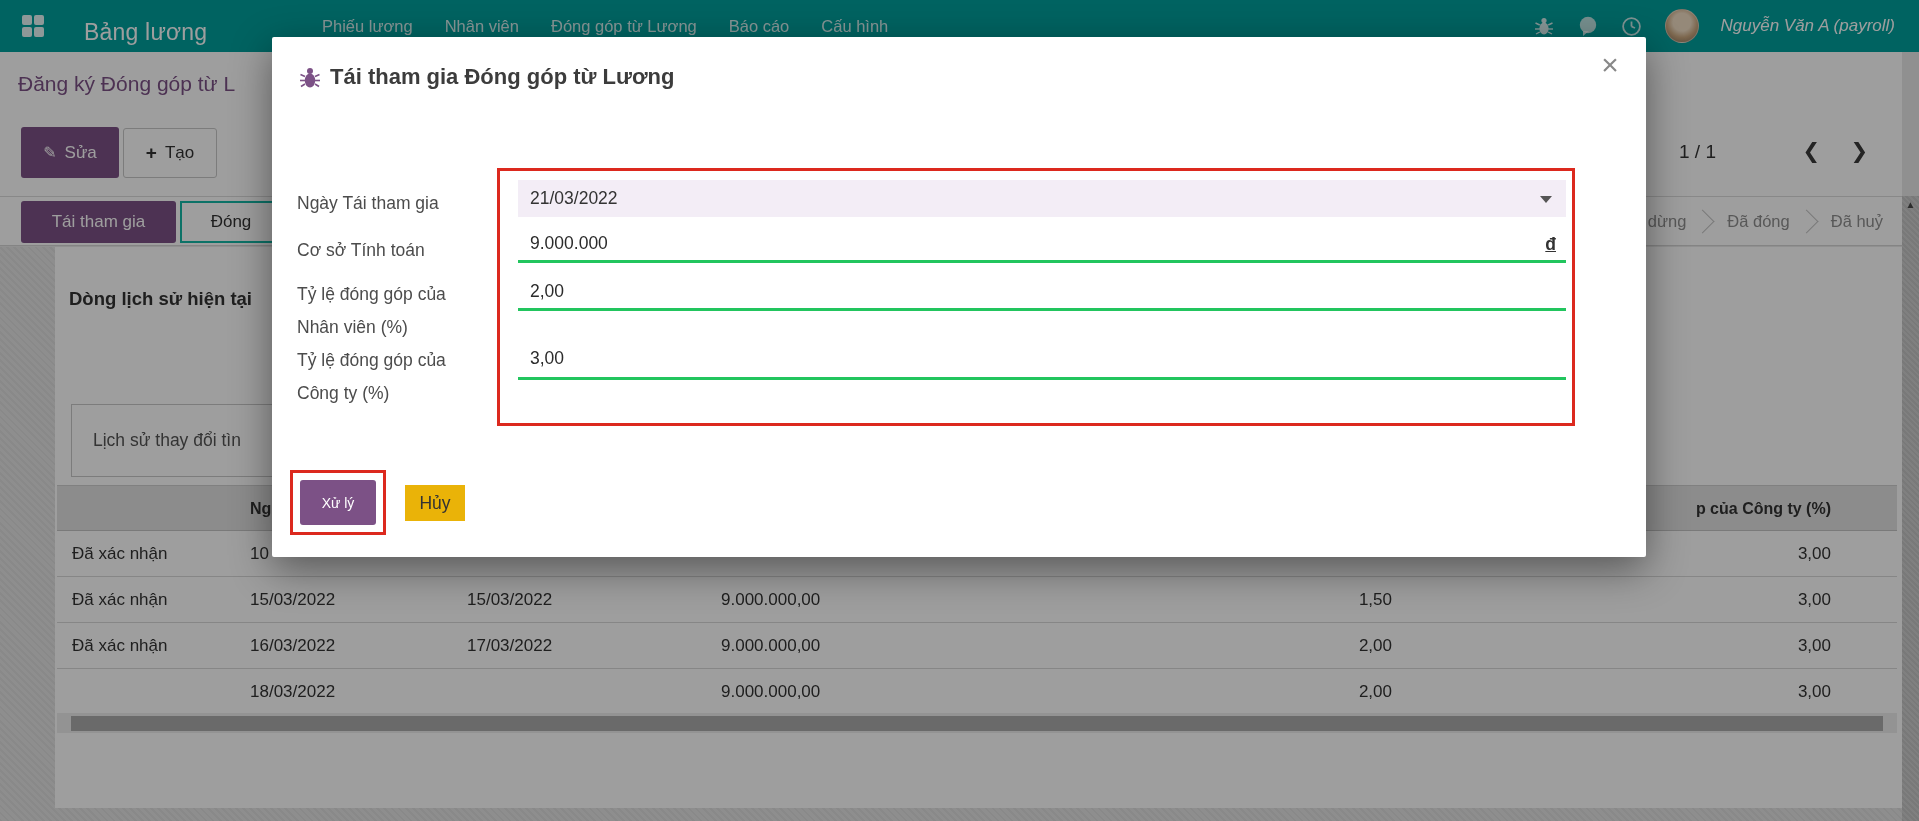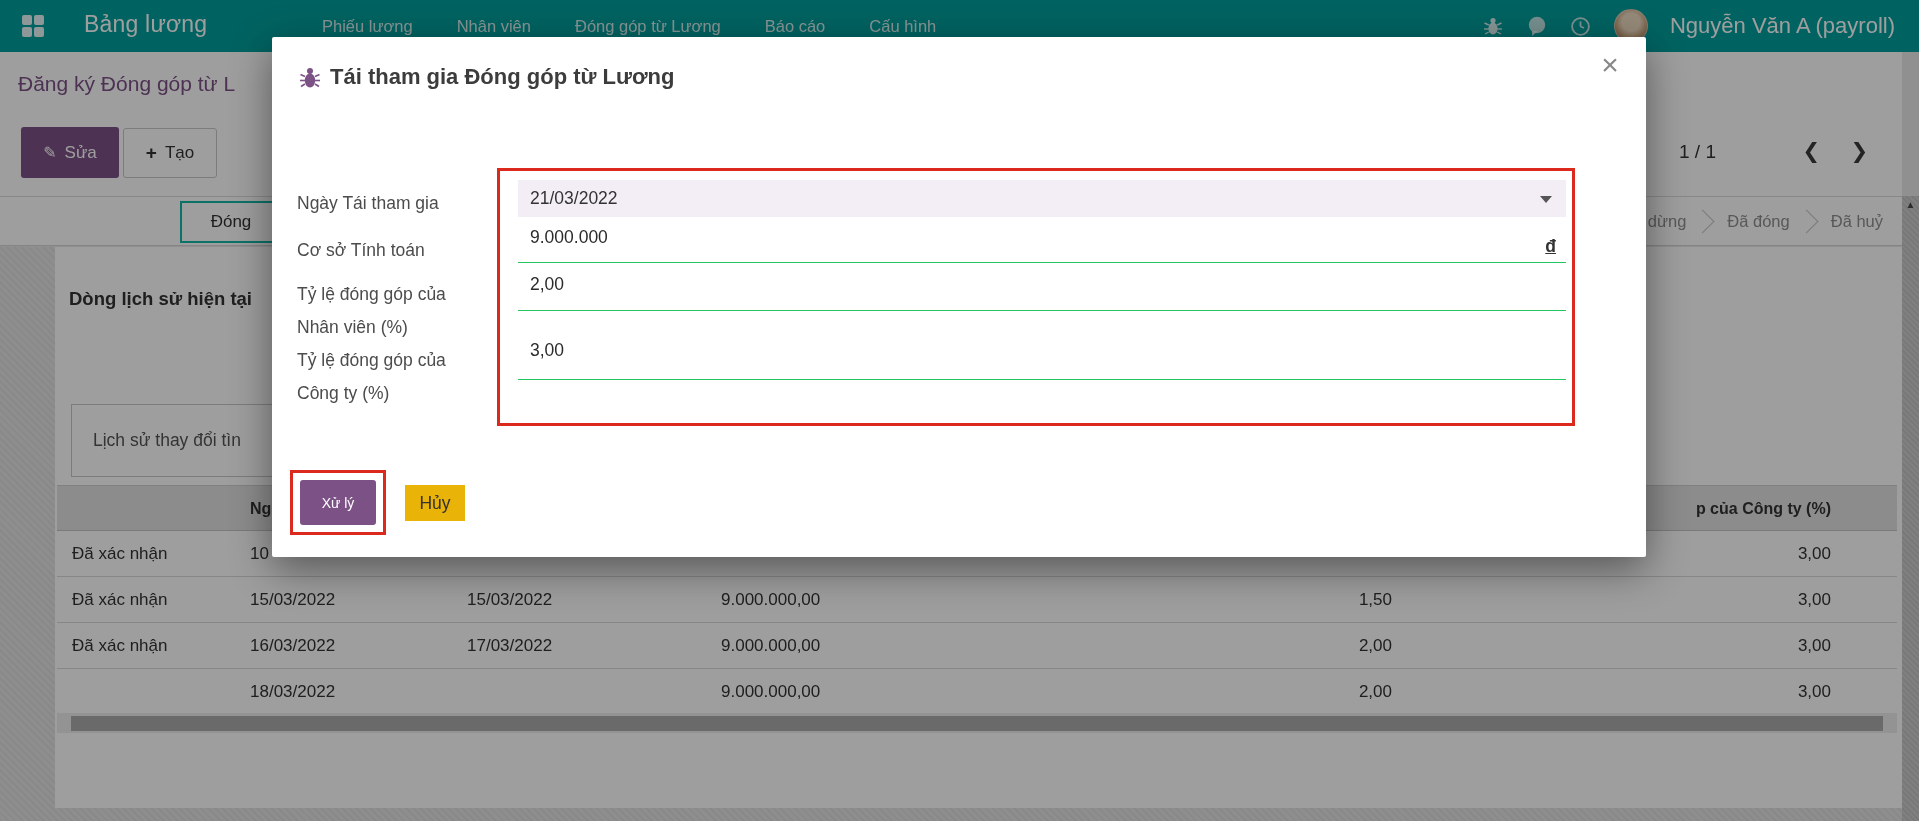--- a/index.html
+++ b/index.html
@@ -7,29 +7,29 @@
   .screen { position:relative; width:1919px; height:821px; overflow:hidden;
             background:#e8e8e8; font-family:"Liberation Sans", sans-serif; }
   .abs { position:absolute; }
 
   
   .topbar { left:0; top:0; width:1919px; height:52px; background:#00a09d;
             display:flex; align-items:center; z-index:1; }
   .apps-icon { position:absolute; left:22px; top:15px; width:22px; height:22px;
                display:grid; grid-template-columns:10px 10px; grid-template-rows:10px 10px; gap:2px; cursor:pointer; }
   .apps-icon span { background:rgba(255,255,255,.9); border-radius:2px; }
-  .app-name { position:absolute; left:84px; top:11px; font-size:23px; font-weight:500; color:#ffffff; letter-spacing:.2px; }
-  .top-menus { position:absolute; left:322px; top:0; height:52px; display:flex; align-items:center; gap:44px; }
+  .app-name { position:absolute; left:84px; top:19px; font-size:23px; font-weight:500; color:#ffffff; letter-spacing:.2px; }
+  .top-menus { position:absolute; left:322px; top:0; height:52px; display:flex; align-items:center; gap:32px; }
   .top-menu { color:rgba(255,255,255,.85); font-size:16.5px; cursor:pointer; white-space:nowrap; }
   .top-right { position:absolute; right:24px; top:0; height:52px; display:flex; align-items:center; gap:22px; }
   .top-ico { width:22px; height:22px; display:flex; align-items:center; justify-content:center; cursor:pointer; }
   .avatar { width:34px; height:34px; border-radius:50%;
             background:radial-gradient(circle at 50% 38%, #f0ddc4 0 35%, #caa77f 60%, #7d6a55 100%);
             border:1px solid rgba(255,255,255,.4); cursor:pointer; }
-  .user-name { color:#fff; font-size:22px; cursor:pointer; white-space:nowrap; }
+  .user-name { color:#fff; font-size:17px; cursor:pointer; white-space:nowrap;font-style:italic; }
 
   
   .control-panel { left:0; top:52px; width:1902px; height:144px; background:#fff; }
   .breadcrumb { position:absolute; left:18px; top:20px; font-size:21px; color:#7c5186; cursor:pointer; white-space:nowrap; }
   .btn { display:flex; align-items:center; justify-content:center; gap:8px; font-size:17px; cursor:pointer; border-radius:3px; }
   .btn-primary { background:#7c5186; color:#fff; }
   .btn-default { background:#fff; color:#333; border:1px solid #c9c9c9; }
   .btn-edit { position:absolute; left:21px; top:75px; width:98px; height:51px; }
   .btn-create { position:absolute; left:123px; top:76px; width:94px; height:50px; }
   .pencil-glyph { font-size:16px; }
@@ -91,21 +91,21 @@
   .modal-close { position:absolute; left:1322px; top:12px; font-size:30px; color:#888; cursor:pointer;
                  width:32px; height:32px; text-align:center; line-height:32px; }
   .hl-rect { position:absolute; left:225px; top:131px; width:1078px; height:258px;
              border:3px solid #dc291e; pointer-events:none; z-index:10; }
   .m-label { position:absolute; left:25px; width:192px; font-size:17.5px; font-weight:500; color:#4c4c4c; line-height:33px; }
   .m-field { position:absolute; left:246px; width:1048px; }
   .f-date { top:143px; height:37px; background:#f3edf6; display:flex; align-items:center; cursor:pointer; }
   .f-date-text { margin-left:12px; font-size:17.5px; color:#333; }
   .caret-down { position:absolute; right:14px; top:16px; width:0; height:0;
                 border-left:6px solid transparent; border-right:6px solid transparent; border-top:7px solid #555; }
-  .f-line { border-bottom:1px solid #22c55e; display:flex; }
+  .f-line { border-bottom:3px solid #22c55e; display:flex; align-items:center; }
   .f-base { top:190px; height:36px; }
   .f-emp  { top:237px; height:37px; }
   .f-comp { top:303px; height:40px; }
   .f-value { margin-left:12px; font-size:17.5px; color:#2b2b2b; }
   .f-suffix { position:absolute; right:10px; bottom:5px; font-size:17.5px; font-weight:bold; color:#333;
               text-decoration:underline; }
   .hl-btn { position:absolute; left:18px; top:433px; width:96px; height:65px; border:3px solid #dc291e; }
   .btn-process { position:absolute; left:7px; top:7px; width:76px; height:45px; font-size:14px; }
   .btn-cancel { position:absolute; left:133px; top:448px; width:60px; height:36px; background:#eab308; border:none;
                 font-size:17.5px; color:#333; cursor:pointer; font-family:inherit; }
@@ -172,20 +172,21 @@
     <div class="btn btn-default btn-create">
       <span class="plus-glyph">+</span>
       <span>Tạo</span>
     </div>
     <div class="pager">1 / 1</div>
     <div class="pager-prev">❮</div>
     <div class="pager-next">❯</div>
   </div>
 
   <div class="abs statusbar">
+    <div class="btn btn-primary state-btn sel">Tái tham gia</div>
     <div class="btn state-btn plain">Đóng</div>
     <div class="statusbar-states">
       <div class="state-item">dừng</div>
       <div class="state-sep"></div>
       <div class="state-item">Đã đóng</div>
       <div class="state-sep"></div>
       <div class="state-item">Đã huỷ</div>
     </div>
   </div>
 

